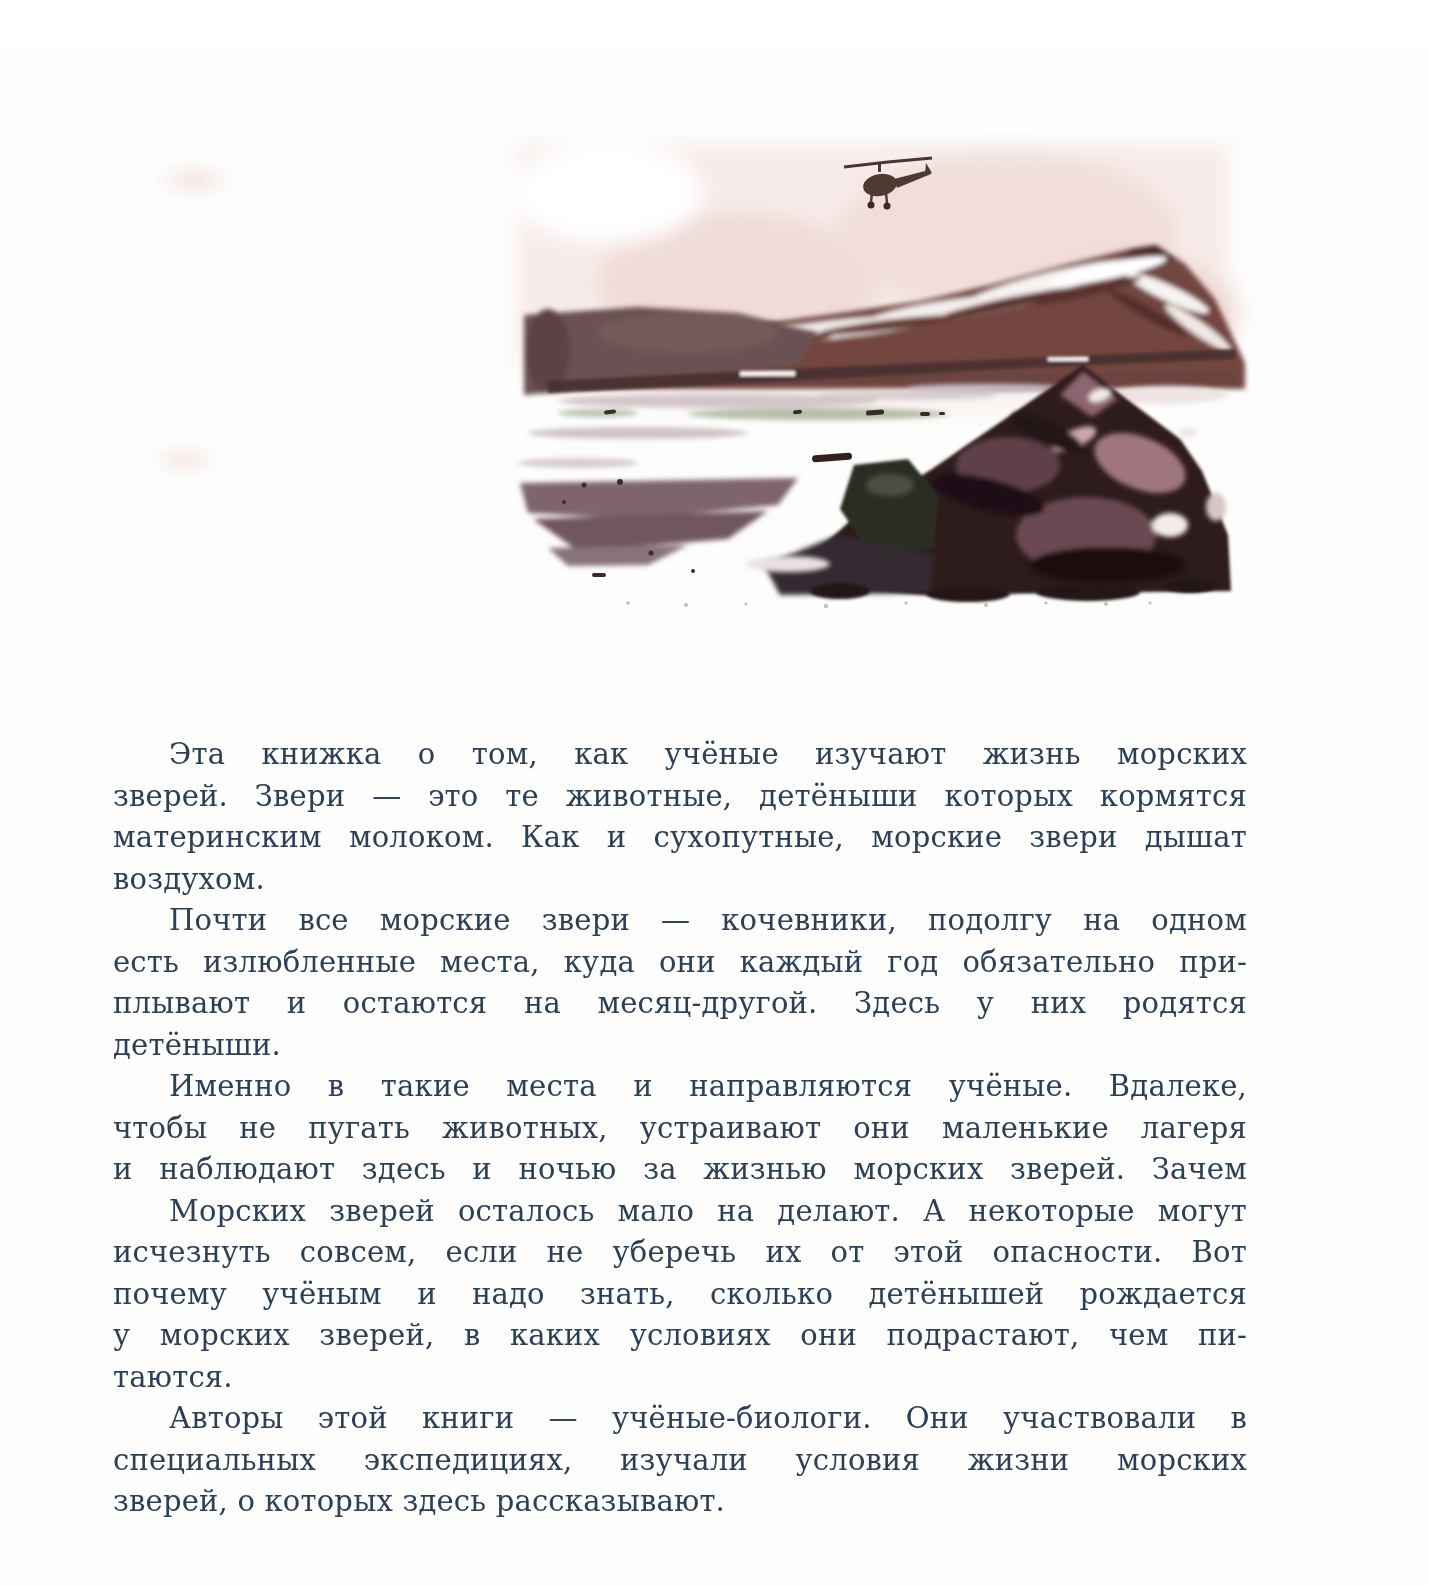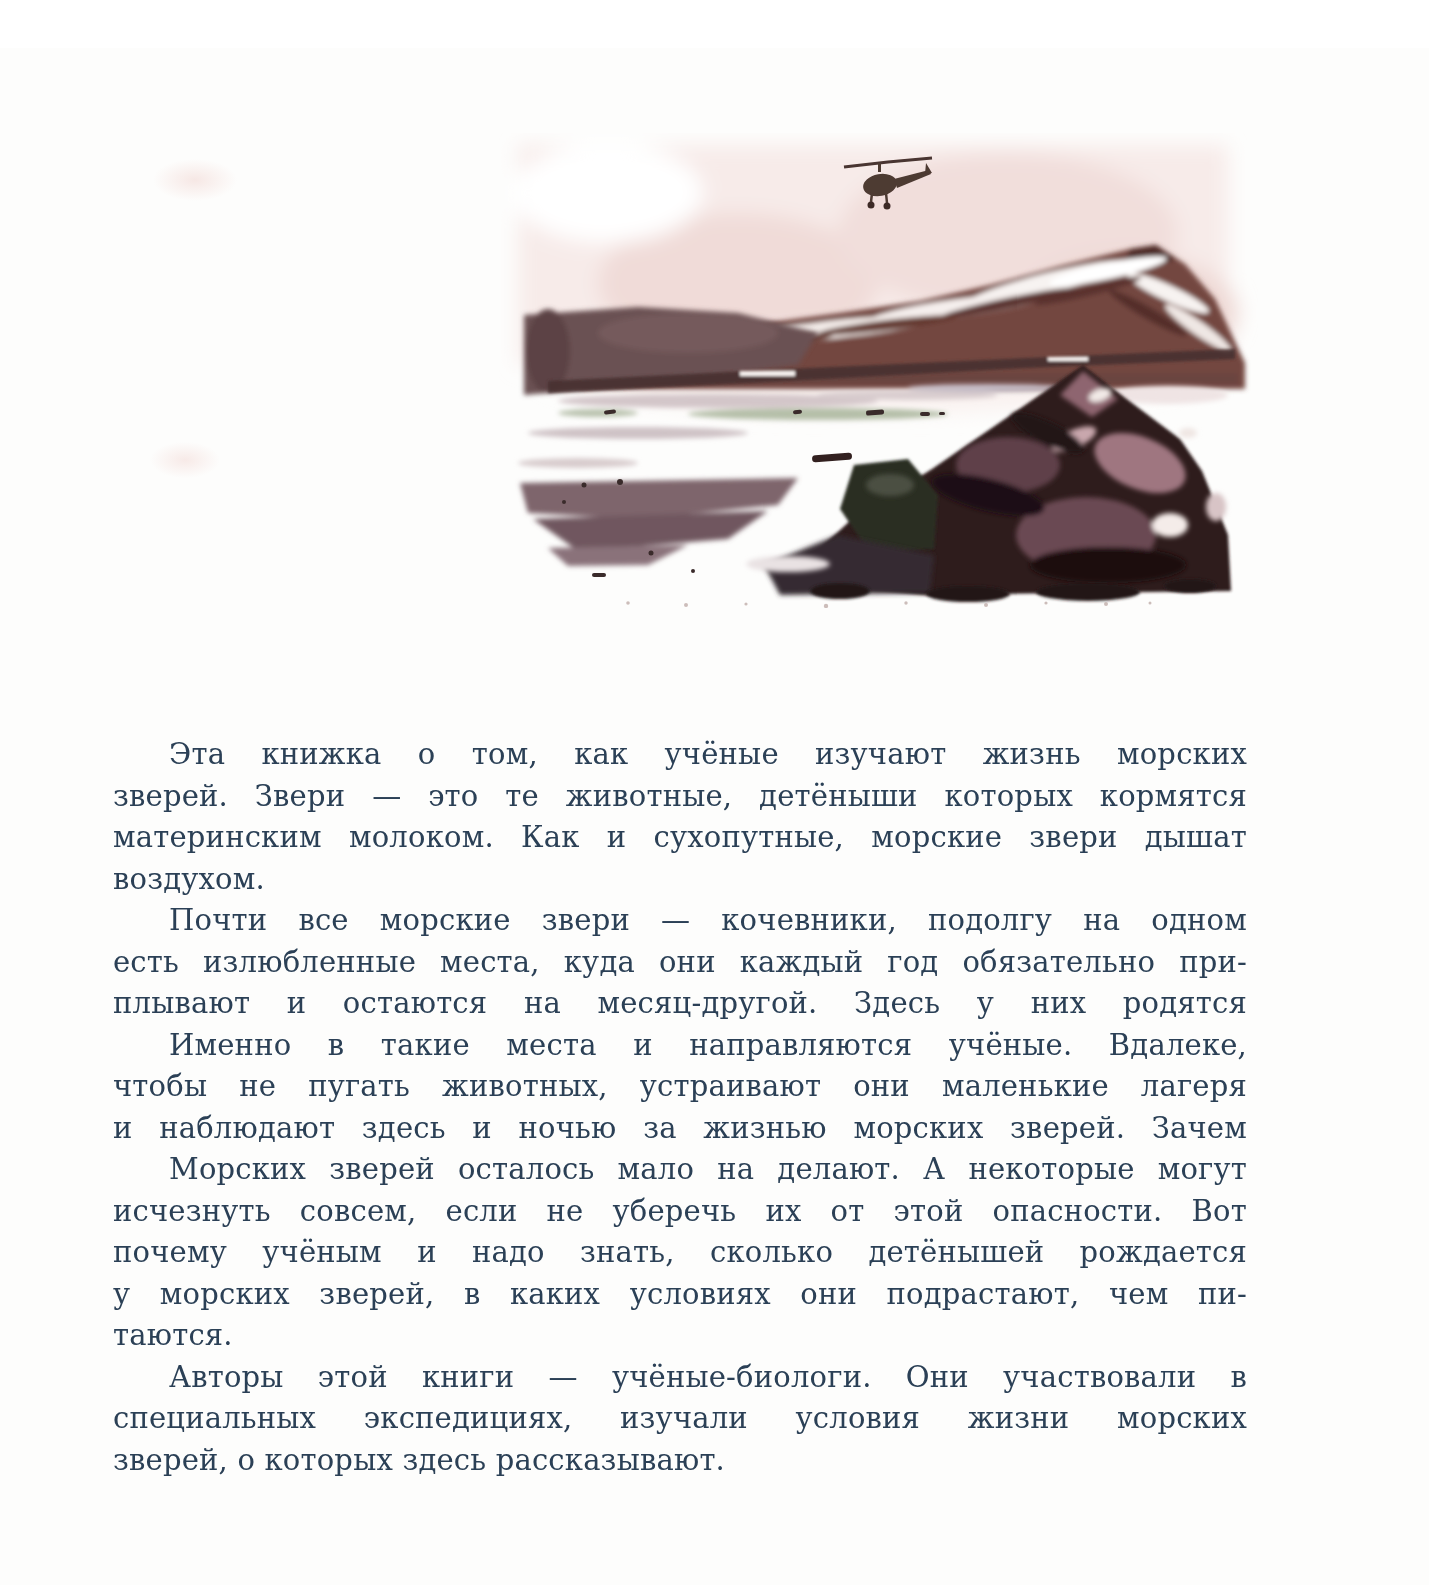--- a/index.html
+++ b/index.html
@@ -201,20 +201,21 @@
   </div>
 
   <div class="text-block">
       <div class="line first">Эта книжка о том, как учёные изучают жизнь морских</div>
       <div class="line">зверей. Звери — это те животные, детёныши которых кормятся</div>
       <div class="line">материнским молоком. Как и сухопутные, морские звери дышат</div>
       <div class="line last">воздухом.</div>
       <div class="line first">Почти все морские звери — кочевники, подолгу на одном</div>
       <div class="line">есть излюбленные места, куда они каждый год обязательно при-</div>
       <div class="line">плывают и остаются на месяц-другой. Здесь у них родятся</div>
+      <div class="line last">детёныши.</div>
       <div class="line first">Именно в такие места и направляются учёные. Вдалеке,</div>
       <div class="line">чтобы не пугать животных, устраивают они маленькие лагеря</div>
       <div class="line">и наблюдают здесь и ночью за жизнью морских зверей. Зачем</div>
       <div class="line first">Морских зверей осталось мало на делают. А некоторые могут</div>
       <div class="line">исчезнуть совсем, если не уберечь их от этой опасности. Вот</div>
       <div class="line">почему учёным и надо знать, сколько детёнышей рождается</div>
       <div class="line">у морских зверей, в каких условиях они подрастают, чем пи-</div>
       <div class="line last">таются.</div>
       <div class="line first">Авторы этой книги — учёные-биологи. Они участвовали в</div>
       <div class="line">специальных экспедициях, изучали условия жизни морских</div>

